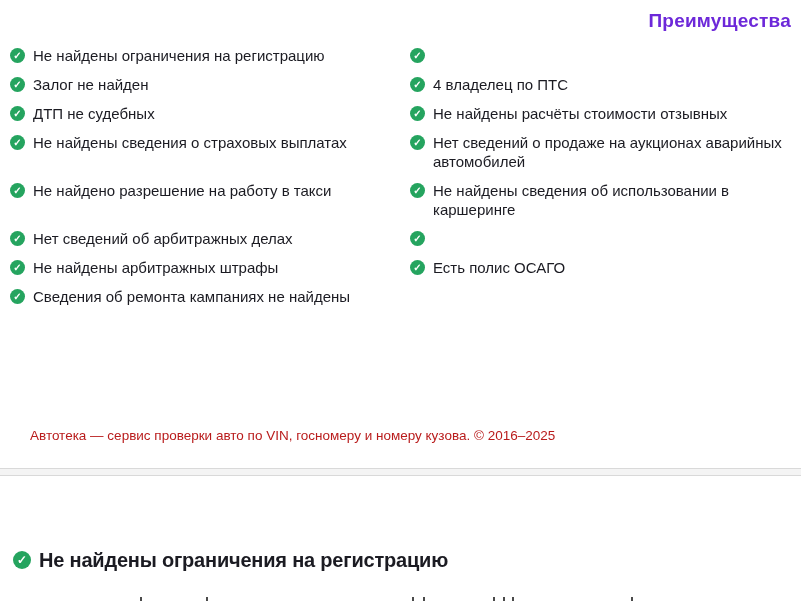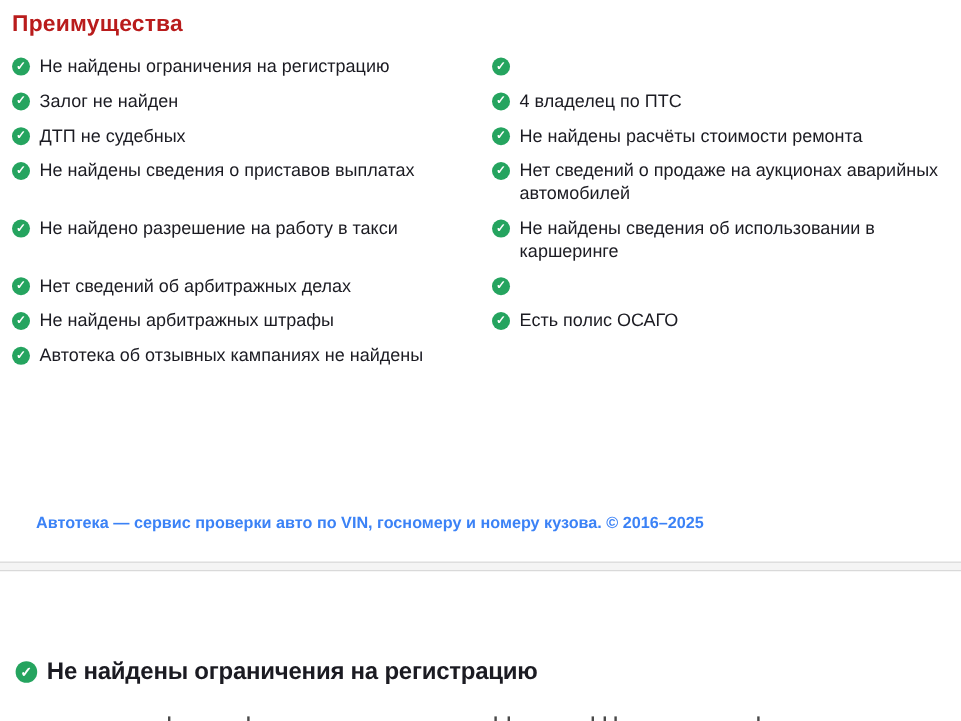--- a/index.html
+++ b/index.html
@@ -14,21 +14,22 @@
   }
 
   
   .advantages { position: absolute; top: 10px; left: 10px; right: 10px; }
   .adv-title {
     margin: 0;
     font-size: 19px;
     font-weight: bold;
     line-height: 22px;
     letter-spacing: 0.2px;
-    color: #b91c1c;
+    color: #6d28d9;
+    text-align: right;
   }
   .adv-grid {
     display: grid;
     grid-template-columns: 400px 1fr;
     row-gap: 10px;
     margin-top: 14px;
   }
   .adv-item {
     display: flex;
     align-items: flex-start;
@@ -48,22 +49,21 @@
     margin-right: 8px;
     margin-top: 2px;
   }
 
   
   .report-footer {
     position: absolute;
     left: 30px; top: 427px;
     font-size: 13.5px;
     line-height: 17px;
-    color: #3b82f6;
-    font-weight: bold;
+    color: #b91c1c;
   }
 
   
   .divider-band {
     position: absolute;
     left: 0; right: 0; top: 468px;
     height: 8px;
     background: #f4f4f4;
     border-top: 1px solid #d9d9d9;
     border-bottom: 1px solid #d9d9d9;
@@ -116,49 +116,49 @@
     <div class="adv-item" style="grid-area:2/1">
       <span class="check-icon">✓</span>
       <span class="txt">Залог не найден</span>
     </div>
     <div class="adv-item" style="grid-area:3/1">
       <span class="check-icon">✓</span>
       <span class="txt">ДТП не судебных</span>
     </div>
     <div class="adv-item" style="grid-area:4/1">
       <span class="check-icon">✓</span>
-      <span class="txt">Не найдены сведения о приставов выплатах</span>
+      <span class="txt">Не найдены сведения о страховых выплатах</span>
     </div>
     <div class="adv-item" style="grid-area:5/1">
       <span class="check-icon">✓</span>
       <span class="txt">Не найдено разрешение на работу в такси</span>
     </div>
     <div class="adv-item" style="grid-area:6/1">
       <span class="check-icon">✓</span>
       <span class="txt">Нет сведений об арбитражных делах</span>
     </div>
     <div class="adv-item" style="grid-area:7/1">
       <span class="check-icon">✓</span>
       <span class="txt">Не найдены арбитражных штрафы</span>
     </div>
     <div class="adv-item" style="grid-area:8/1">
       <span class="check-icon">✓</span>
-      <span class="txt">Автотека об отзывных кампаниях не найдены</span>
+      <span class="txt">Сведения об ремонта кампаниях не найдены</span>
     </div>
 
     <div class="adv-item" style="grid-area:1/2">
       <span class="check-icon">✓</span>
     </div>
     <div class="adv-item" style="grid-area:2/2">
       <span class="check-icon">✓</span>
       <span class="txt">4 владелец по ПТС</span>
     </div>
     <div class="adv-item" style="grid-area:3/2">
       <span class="check-icon">✓</span>
-      <span class="txt">Не найдены расчёты стоимости ремонта</span>
+      <span class="txt">Не найдены расчёты стоимости отзывных</span>
     </div>
     <div class="adv-item" style="grid-area:4/2">
       <span class="check-icon">✓</span>
       <span class="txt">Нет сведений о продаже на аукционах аварийных автомобилей</span>
     </div>
     <div class="adv-item" style="grid-area:5/2">
       <span class="check-icon">✓</span>
       <span class="txt">Не найдены сведения об использовании в каршеринге</span>
     </div>
     <div class="adv-item" style="grid-area:6/2">

